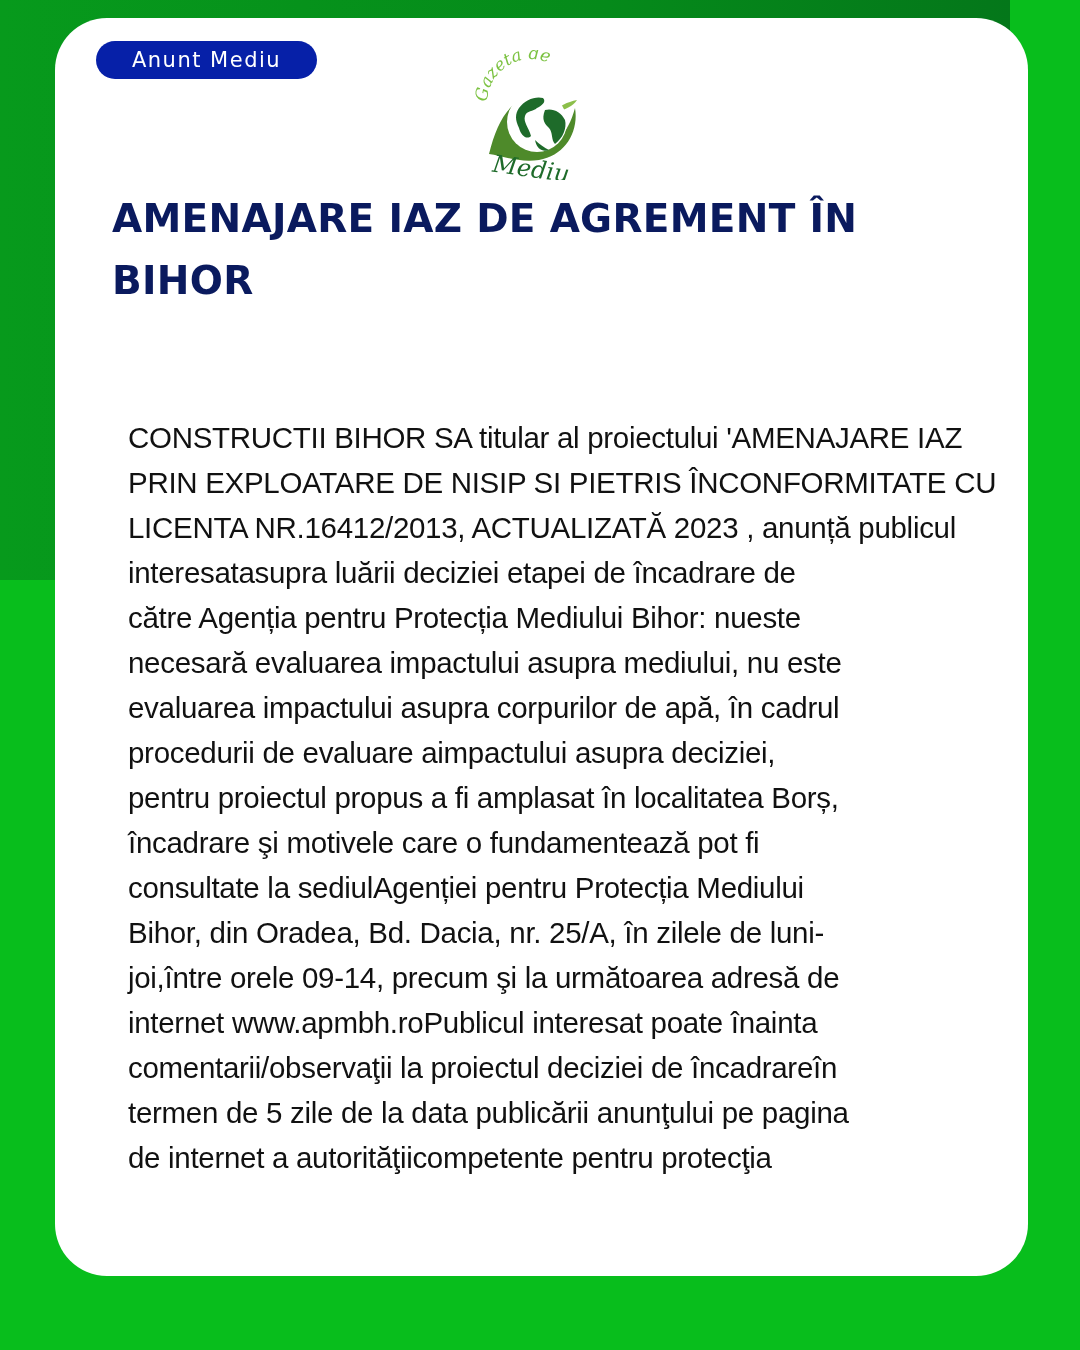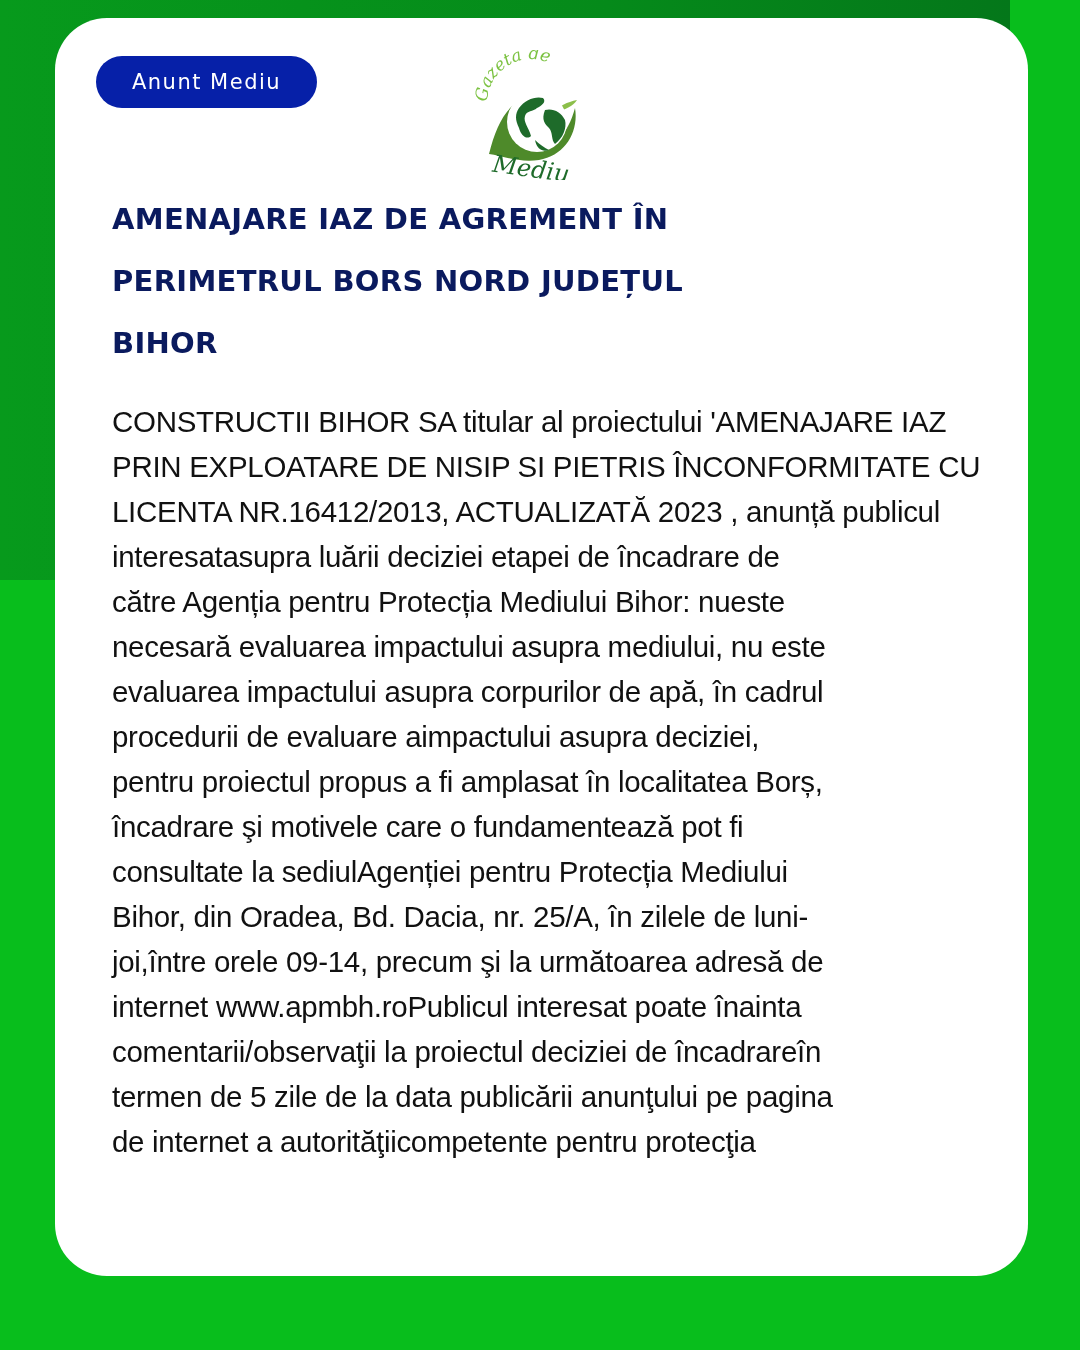--- a/index.html
+++ b/index.html
@@ -10,35 +10,35 @@
     }
     .dark-block {
       position: absolute; left: 0; top: 0; width: 1010px; height: 580px;
       background: linear-gradient(90deg, #079a1c 0%, #058a1a 60%, #04771a 100%);
     }
     .card {
       position: absolute; left: 55px; top: 18px; width: 973px; height: 1258px;
       background: #ffffff; border-radius: 52px; overflow: hidden;
     }
     .badge {
-      position: absolute; left: 41px; top: 38px; width: 221px; height: 52px;
+      position: absolute; left: 41px; top: 23px; width: 221px; height: 38px;
       background: #0620a8; border-radius: 27px; color: #ffffff;
       font-family: "DejaVu Sans", sans-serif; font-size: 21px; letter-spacing: 1.5px;
       display: flex; align-items: center; justify-content: center;
     }
     .logo {
       position: absolute; left: 420px; top: 32px; width: 110px; height: 130px;
     }
     .title {
       position: absolute; left: 57px; top: 170px; width: 860px; margin: 0;
       color: #0a1a5e; font-family: "DejaVu Sans", sans-serif; font-weight: bold;
-      font-size: 29px; line-height: 62px; letter-spacing: 0.3px;
+      font-size: 39px; line-height: 62px; letter-spacing: 0.3px;
     }
     .body-text {
-      position: absolute; left: 57px; top: 381px; width: 870px; margin: 0;
+      position: absolute; left: 57px; top: 381px; width: 870px; margin: 16px;
       color: #111111; font-family: "Liberation Sans", sans-serif;
       font-size: 29.5px; line-height: 45px; letter-spacing: -0.3px;
     }
     .body-text span { display: block; white-space: nowrap; }
   </style>
 </head>
 <body>
 
 <div class="dark-block"></div>
 
@@ -63,21 +63,20 @@
       <circle cx="62" cy="72" r="30" fill="#ffffff"></circle>
       <path d="M44,58 C50,50 60,46 68,48 C72,52 66,56 62,58 C58,62 52,60 50,66 C48,72 54,78 56,86 C52,90 46,86 44,78 C40,70 40,64 44,58 Z" fill="#1e6b2a"></path>
       <path d="M70,60 C78,58 86,62 90,70 C92,78 88,88 80,94 C76,90 78,82 74,78 C70,74 66,70 70,60 Z" fill="#1e6b2a"></path>
       <path d="M60,90 C64,94 70,98 74,100 C68,102 62,100 60,90 Z" fill="#1e6b2a"></path>
       <text x="56" y="127" text-anchor="middle" font-family="DejaVu Serif, serif" font-style="italic" font-size="24" fill="#1e6b2a" transform="rotate(8 56 120)">Mediu</text>
     </svg>
   </div>
 
   <h1 class="title">
     <span style="display:block">AMENAJARE IAZ DE AGREMENT ÎN</span>
-    <span style="display:block">PERIMETRUL BORS NORD JUDEȚUL</span>
     <span style="display:block">BIHOR</span>
   </h1>
 
   <div class="body-text">
     <span>CONSTRUCTII BIHOR SA titular al proiectului 'AMENAJARE IAZ</span>
     <span>PRIN EXPLOATARE DE NISIP SI PIETRIS ÎNCONFORMITATE CU</span>
     <span>LICENTA NR.16412/2013, ACTUALIZATĂ 2023 , anunță publicul</span>
     <span>interesatasupra luării deciziei etapei de încadrare de</span>
     <span>către Agenția pentru Protecția Mediului Bihor: nueste</span>
     <span>necesară evaluarea impactului asupra mediului, nu este</span>

